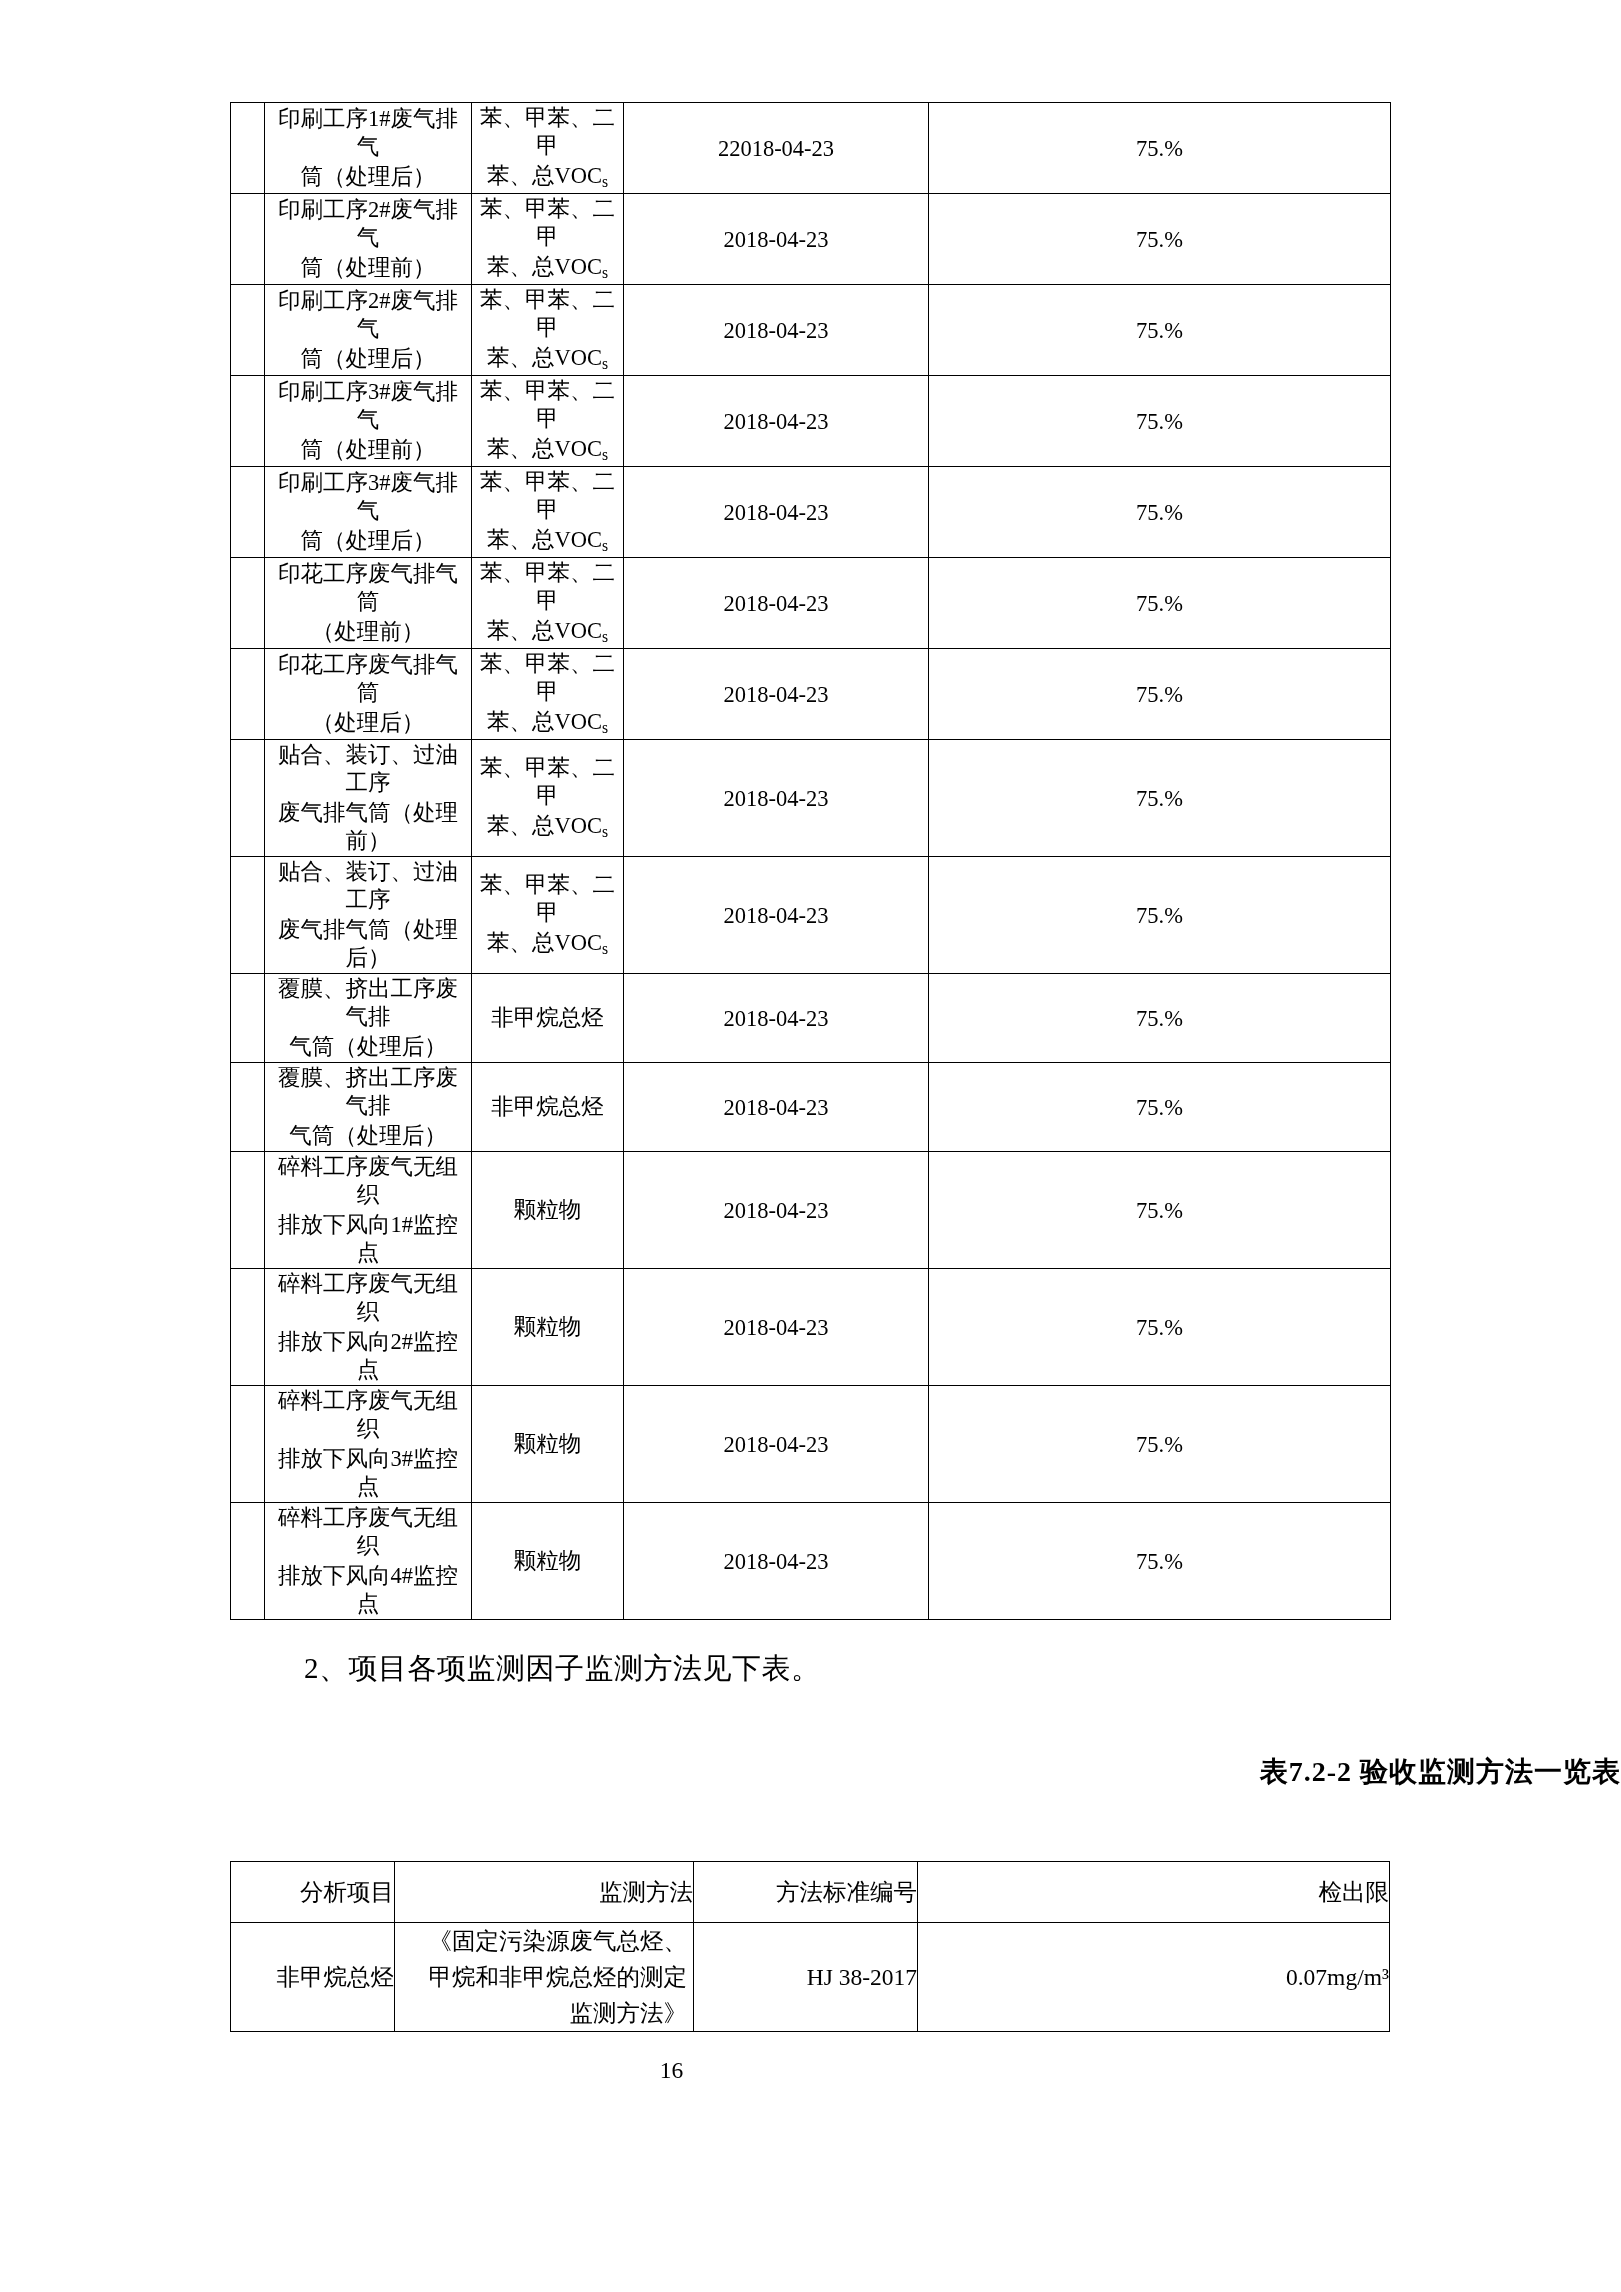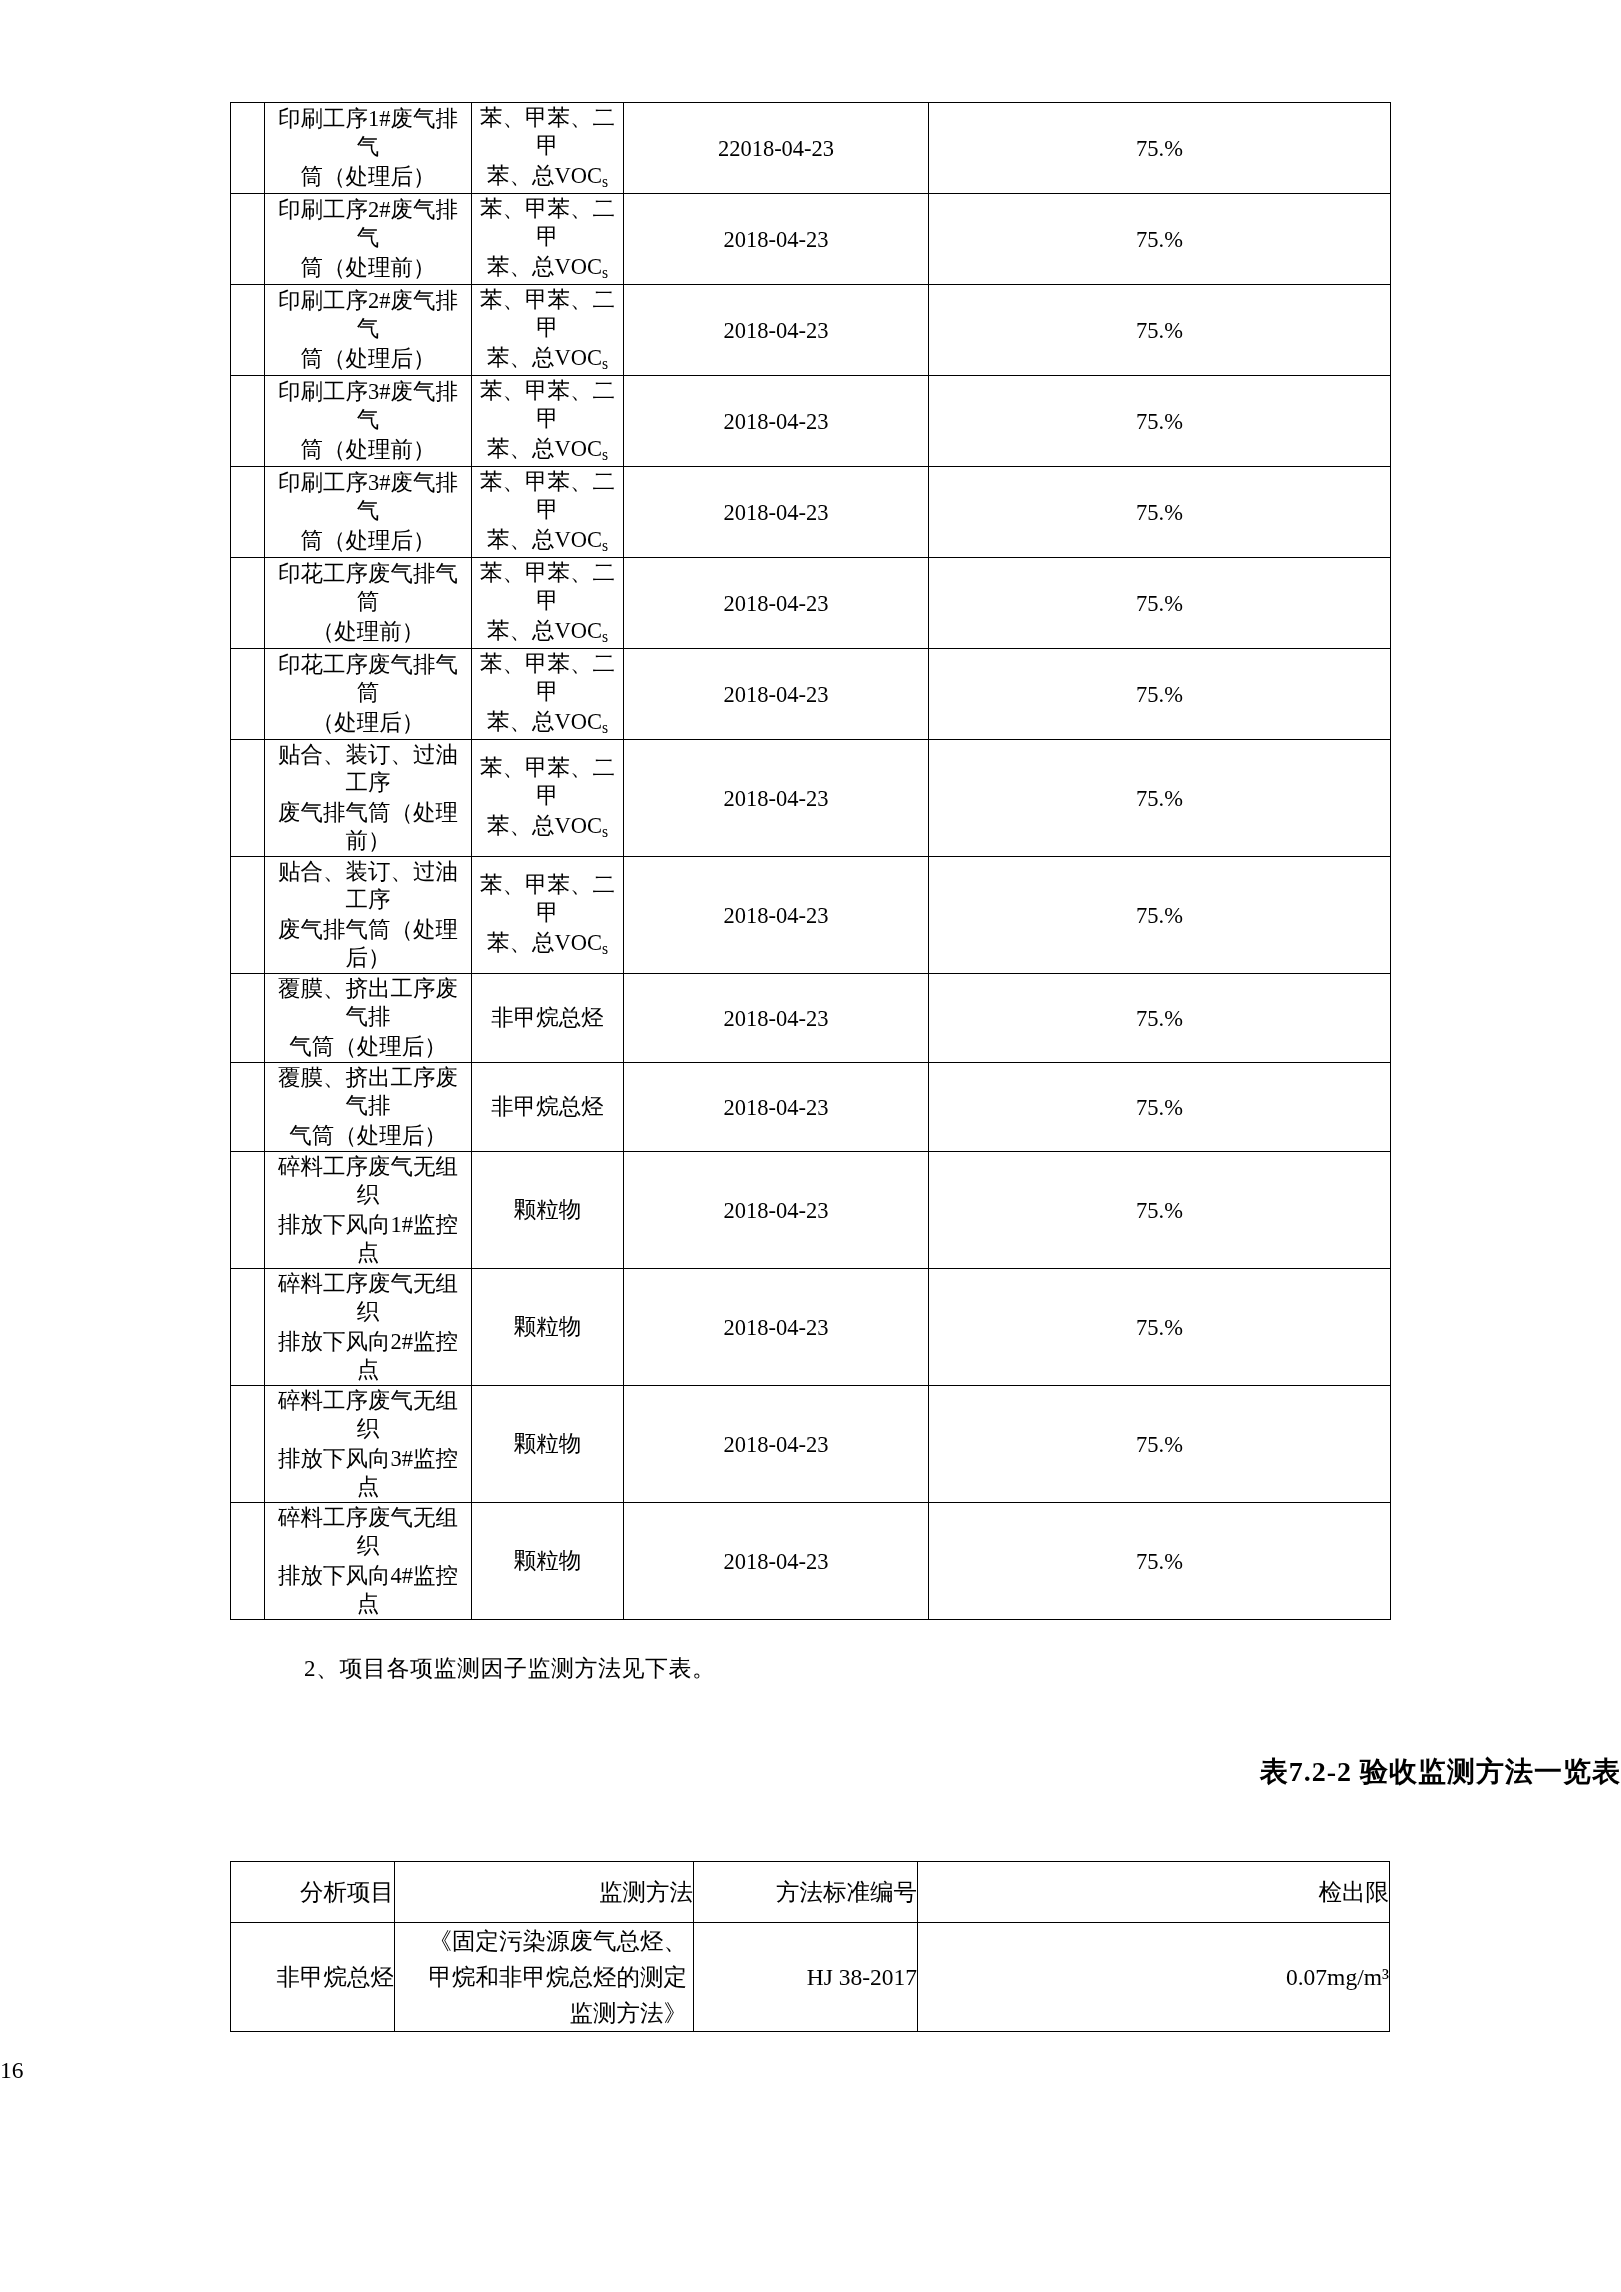--- a/index.html
+++ b/index.html
@@ -70,21 +70,21 @@
     position: relative;
     top: 3.9px;
   }
   .num { font-family: "Liberation Serif", "DejaVu Serif", serif; margin-top: 34px; }
 
   
   .para {
     position: absolute;
     left: 304px;
     top: 1631px;
-    font-size: 23px;
+    font-size: 29px;
     line-height: 43px;
     letter-spacing: 0.5px;
     white-space: nowrap;
   }
 
   
   .tbl2-title {
     position: absolute;
     left: 0;
     top: 1737px;
@@ -124,20 +124,21 @@
     line-height: 34px;
     padding: 1px 5.9px;
   }
 
   
   .pageno {
     position: absolute;
     left: 0;
     top: 2041px;
     width: 1343px;
+    text-align: center;
     font-size: 23.5px;
   }
 </style>
 </head>
 <body>
 
 <div class="page">
 
   <table class="tbl1" id="tbl1">
     <colgroup>

